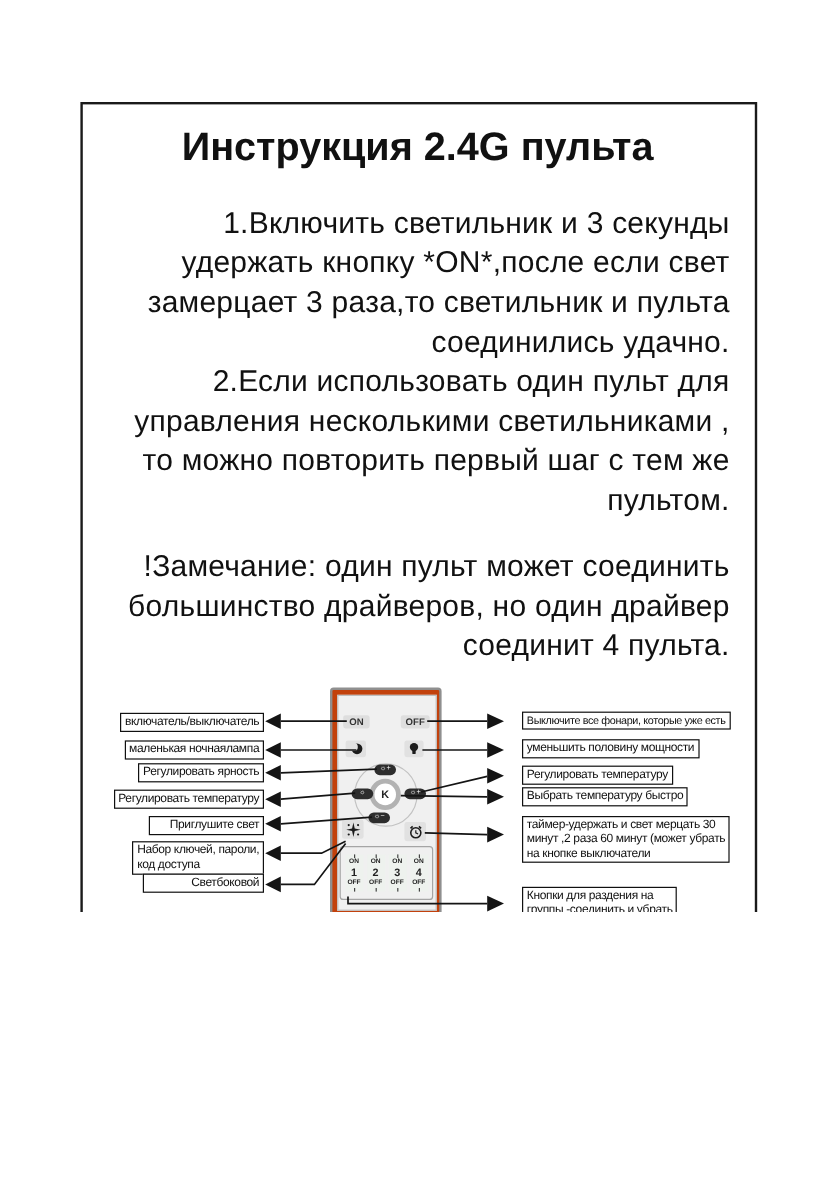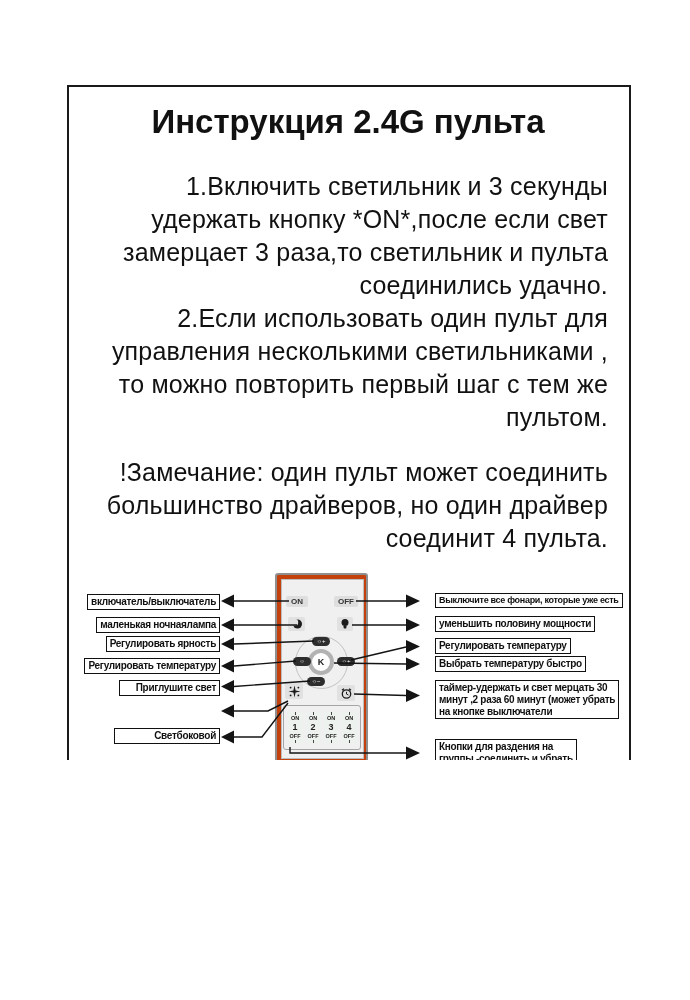--- a/index.html
+++ b/index.html
@@ -8,21 +8,21 @@
   .page-border{position:absolute;left:67px;top:85px;width:560px;height:823px;
         border:2px solid #1a1a1a;}
   .title{position:absolute;left:67px;top:103px;width:562px;text-align:center;
         font-size:33px;font-weight:bold;letter-spacing:0px;}
   .paras{position:absolute;left:88px;top:170px;width:520px;
         font-size:25px;line-height:33px;letter-spacing:0.2px;text-align:right;}
   .para{white-space:pre-line;}
   .note{margin-top:22px;}
   
   .cbox{position:absolute;background:#fff;border:1.5px solid #101010;color:#101010;
-        padding:1px 3px;font-weight:bold;font-size:10px;line-height:1.18;
+        padding:1px 3px;font-weight:normal;font-size:10px;line-height:1.18;
         letter-spacing:-0.3px;white-space:pre-line;}
   .cbox.lft{right:470px;}
   .cbox.rgt{left:435px;}
   .fs9{font-size:9px;}
   .fs85{font-size:10px;}
   
   .remote{position:absolute;left:275px;top:573px;width:93px;height:315px;
         background:#c2410c;border:2px solid #8f8f8f;border-radius:3px;box-sizing:border-box;}
   .panel{position:absolute;left:4px;top:4px;width:81px;height:178px;
         background:#f0f0f0;border:1px solid #bdbdbd;}
@@ -208,20 +208,22 @@
         <polygon points="329.5,864 346.5,864 354.5,875 346.5,886 329.5,886 321.5,875"></polygon>
         <polygon points="362.5,864 379.5,864 387.5,875 379.5,886 362.5,886 354.5,875"></polygon>
       </g>
   </svg>
 
   <div class="cbox lft" style="top:594px;">включатель/выключатель</div>
   <div class="cbox lft" style="top:617px;">маленькая ночнаялампа</div>
   <div class="cbox lft" style="top:636px;">Регулировать ярность</div>
   <div class="cbox lft" style="top:658px;">Регулировать температуру</div>
   <div class="cbox lft" style="top:680px;padding-left:16px;">Приглушите свет</div>
+  <div class="cbox lft" style="top:701px;">Набор ключей, пароли,
+код доступа</div>
   <div class="cbox lft" style="top:728px;padding-left:39px;">Светбоковой</div>
 
   <div class="cbox rgt fs9" style="top:593px;">Выключите все фонари, которые уже есть</div>
   <div class="cbox rgt" style="top:616px;">уменьшить половину мощности</div>
   <div class="cbox rgt" style="top:638px;">Регулировать температуру</div>
   <div class="cbox rgt" style="top:656px;">Выбрать температуру быстро</div>
   <div class="cbox rgt fs85" style="top:680px;">таймер-удержать и свет мерцать 30
 минут ,2 раза 60 минут (может убрать
 на кнопке выключатели</div>
   <div class="cbox rgt" style="top:739px;">Кнопки для раздения на

